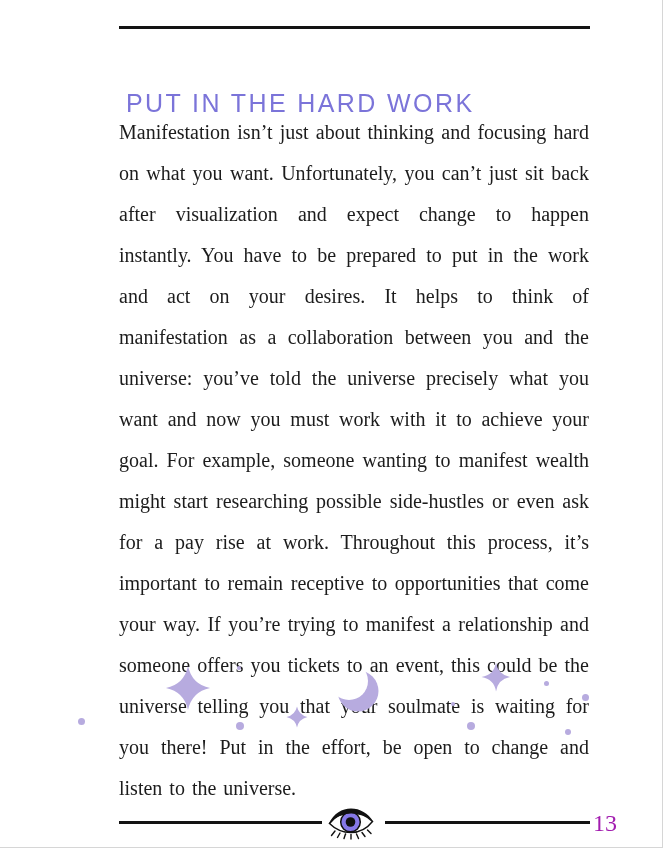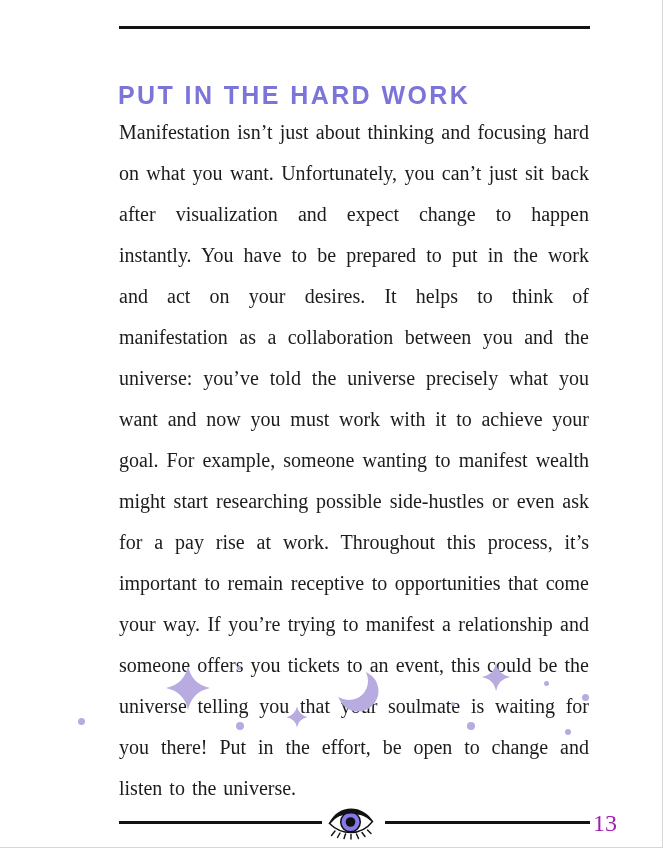--- a/index.html
+++ b/index.html
@@ -16,24 +16,24 @@
   }
   .top-rule {
     position: absolute;
     left: 119px; top: 26px;
     width: 471px; height: 3px;
     background: var(--rule-black, #131313);
   }
   .heading {
     position: absolute;
     left: 118px; top: 81px;
-    margin: 0;
+    margin: 8px;
     font-family: "Liberation Sans", sans-serif;
     font-size: 25px;
-    font-weight: 700;
+    font-weight: 400;
     letter-spacing: 2.4px;
     color: var(--heading-purple, #7b74d9);
     white-space: nowrap;
   }
   .body-text {
     position: absolute;
     left: 119px; top: 112px;
     width: 470px;
     margin: 0;
     font-size: 20px;

